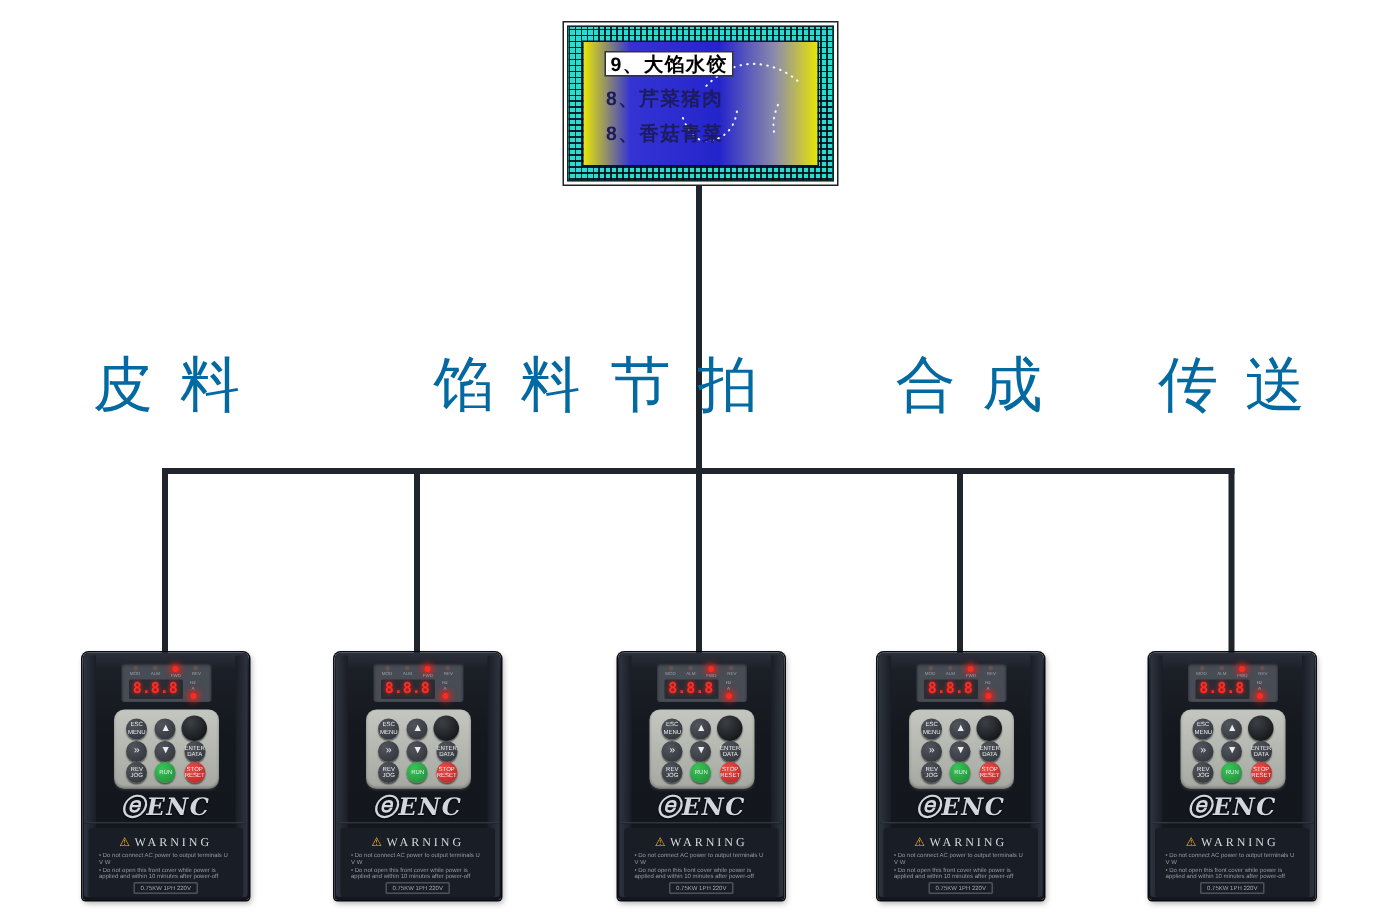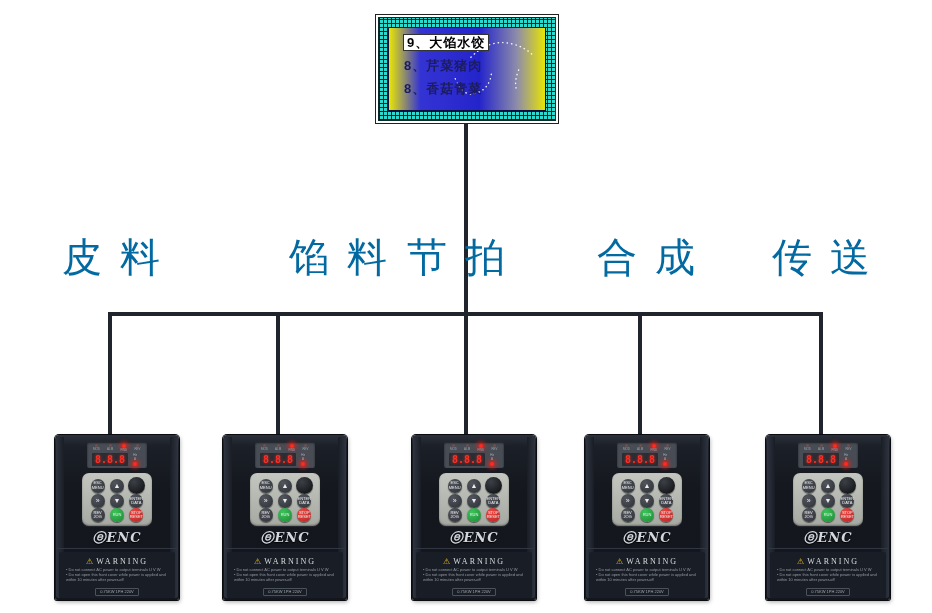--- a/index.html
+++ b/index.html
@@ -45,21 +45,21 @@
   
   .sec-label {
     position:absolute; top:233px; z-index:2;
     font-family:"DejaVu Serif","Liberation Serif",serif;
     font-size:40px; line-height:48px; color:#0369a1; letter-spacing:18px; white-space:nowrap;
   }
   .sl1{left:62px;} .sl2{left:246px;margin-left:43px;} .sl3{left:407px;} .sl4{left:597px;} .sl5{left:772px;}
 
   
   .inverter {
-    position:absolute; top:435px; width:124px; height:165px; z-index:2;
+    position:absolute; top:435px; width:111px; height:165px; z-index:2;
     background:linear-gradient(180deg,#2b303b 0%,#1b1f27 7%,#14171d 35%,#13161c 100%);
     border-radius:4px 4px 2px 2px;
     box-shadow:0 0 0 1px #0a0c10, 1px 2px 4px rgba(0,0,0,0.35);
   }
   .u1{left:55px;} .u2{left:223px;} .u3{left:412px;} .u4{left:585px;} .u5{left:766px;}
   .side { position:absolute; top:2px; bottom:2px; width:8px; z-index:0; }
   .side.left  { left:1px;  background:linear-gradient(90deg,#2e3440,#191d25); border-radius:3px 0 0 2px; }
   .side.right { right:1px; background:linear-gradient(270deg,#2e3440,#191d25); border-radius:0 3px 2px 0; }
 
   .display-panel {
@@ -98,21 +98,21 @@
     box-shadow:0 1px 1px rgba(0,0,0,0.55);
   }
   .kbtn.arrow { font-size:7px; }
   .kbtn.knob  { width:17px; height:17px; background:radial-gradient(circle at 35% 28%, #3c4046, #0a0b0d); }
   .kbtn.run   { background:radial-gradient(circle at 35% 30%, #3cc35a, #1d8a35); }
   .kbtn.stop  { background:radial-gradient(circle at 35% 30%, #ea4a44, #b42222); }
 
   .logo {
     position:absolute; top:95px; left:0; width:100%; text-align:center;
     font-family:"DejaVu Serif","Liberation Serif",serif; font-style:italic; font-weight:bold;
-    font-size:13px; line-height:15px; color:#d2d6de; letter-spacing:1px;
+    font-size:16px; line-height:15px; color:#d2d6de; letter-spacing:1px;
     text-shadow:0 1px 1px #000;
   }
   .groove { position:absolute; top:113px; left:2px; right:2px; height:1px; background:#04060a; border-bottom:1px solid #303642; }
 
   .warning {
     position:absolute; top:117px; bottom:2px; left:4px; right:4px;
     background:#191d25; border-radius:2px;
     display:flex; flex-direction:column; align-items:center;
   }
   .w-head { margin-top:5px; display:flex; align-items:center; gap:3px; }

